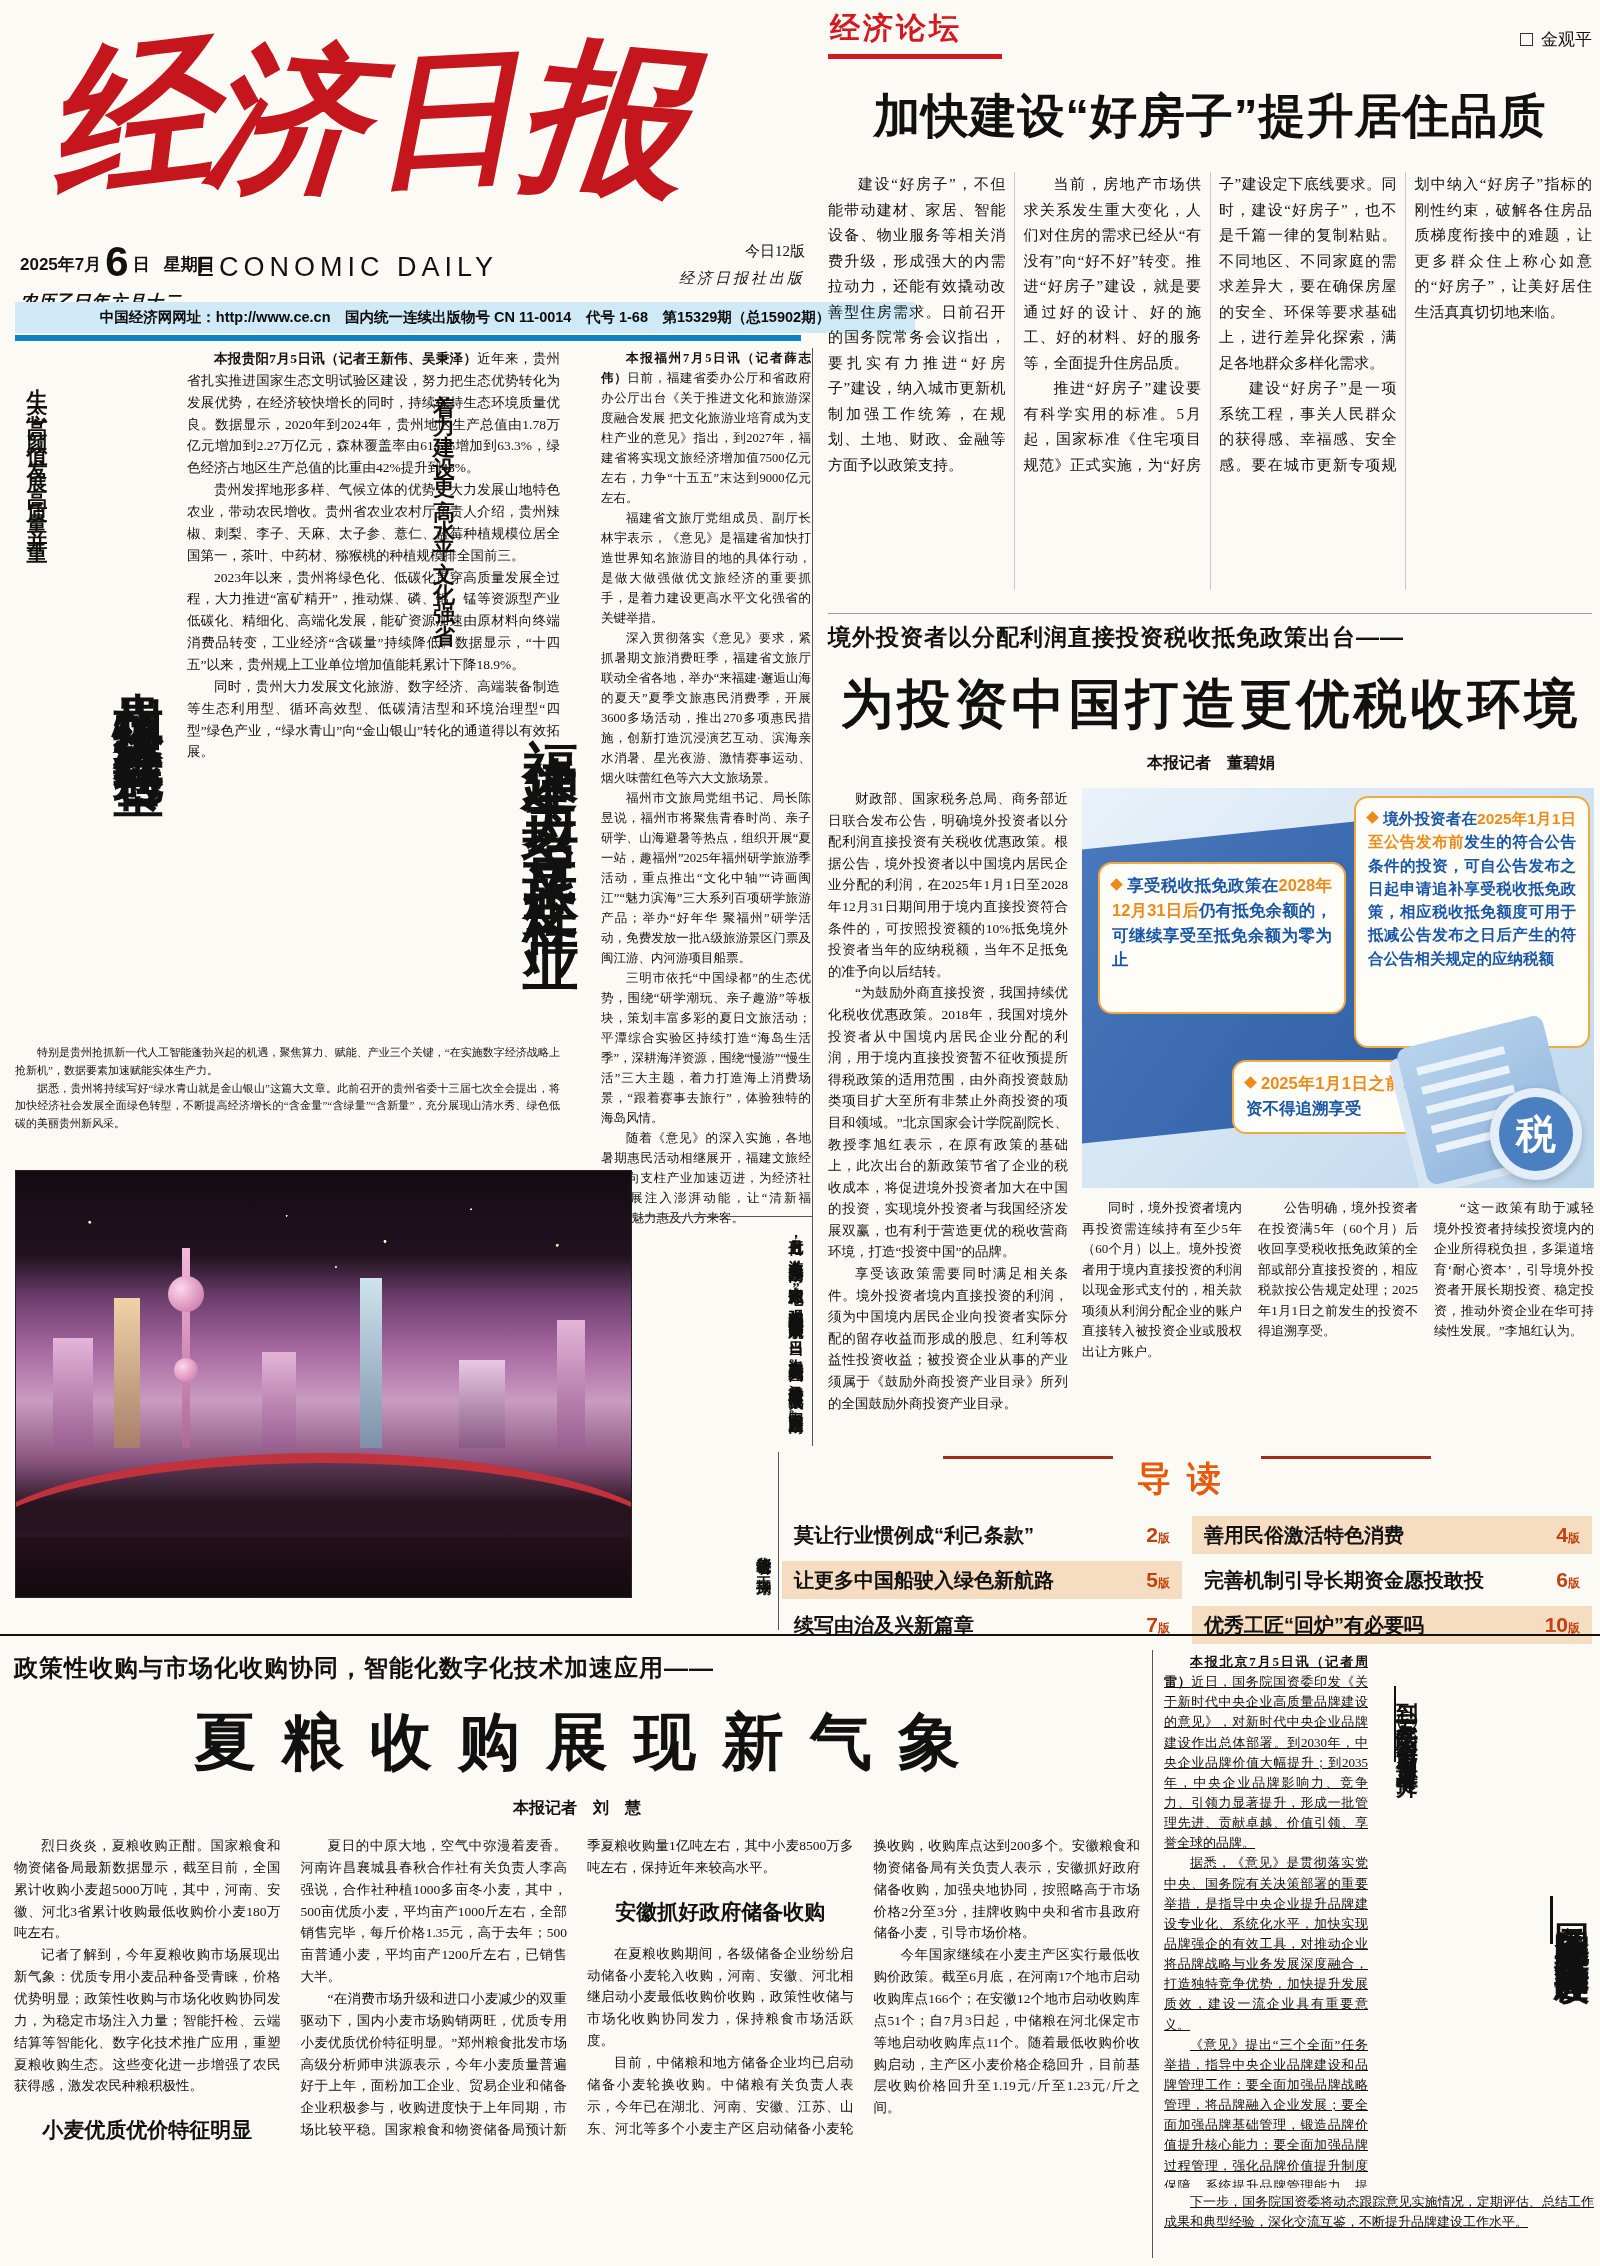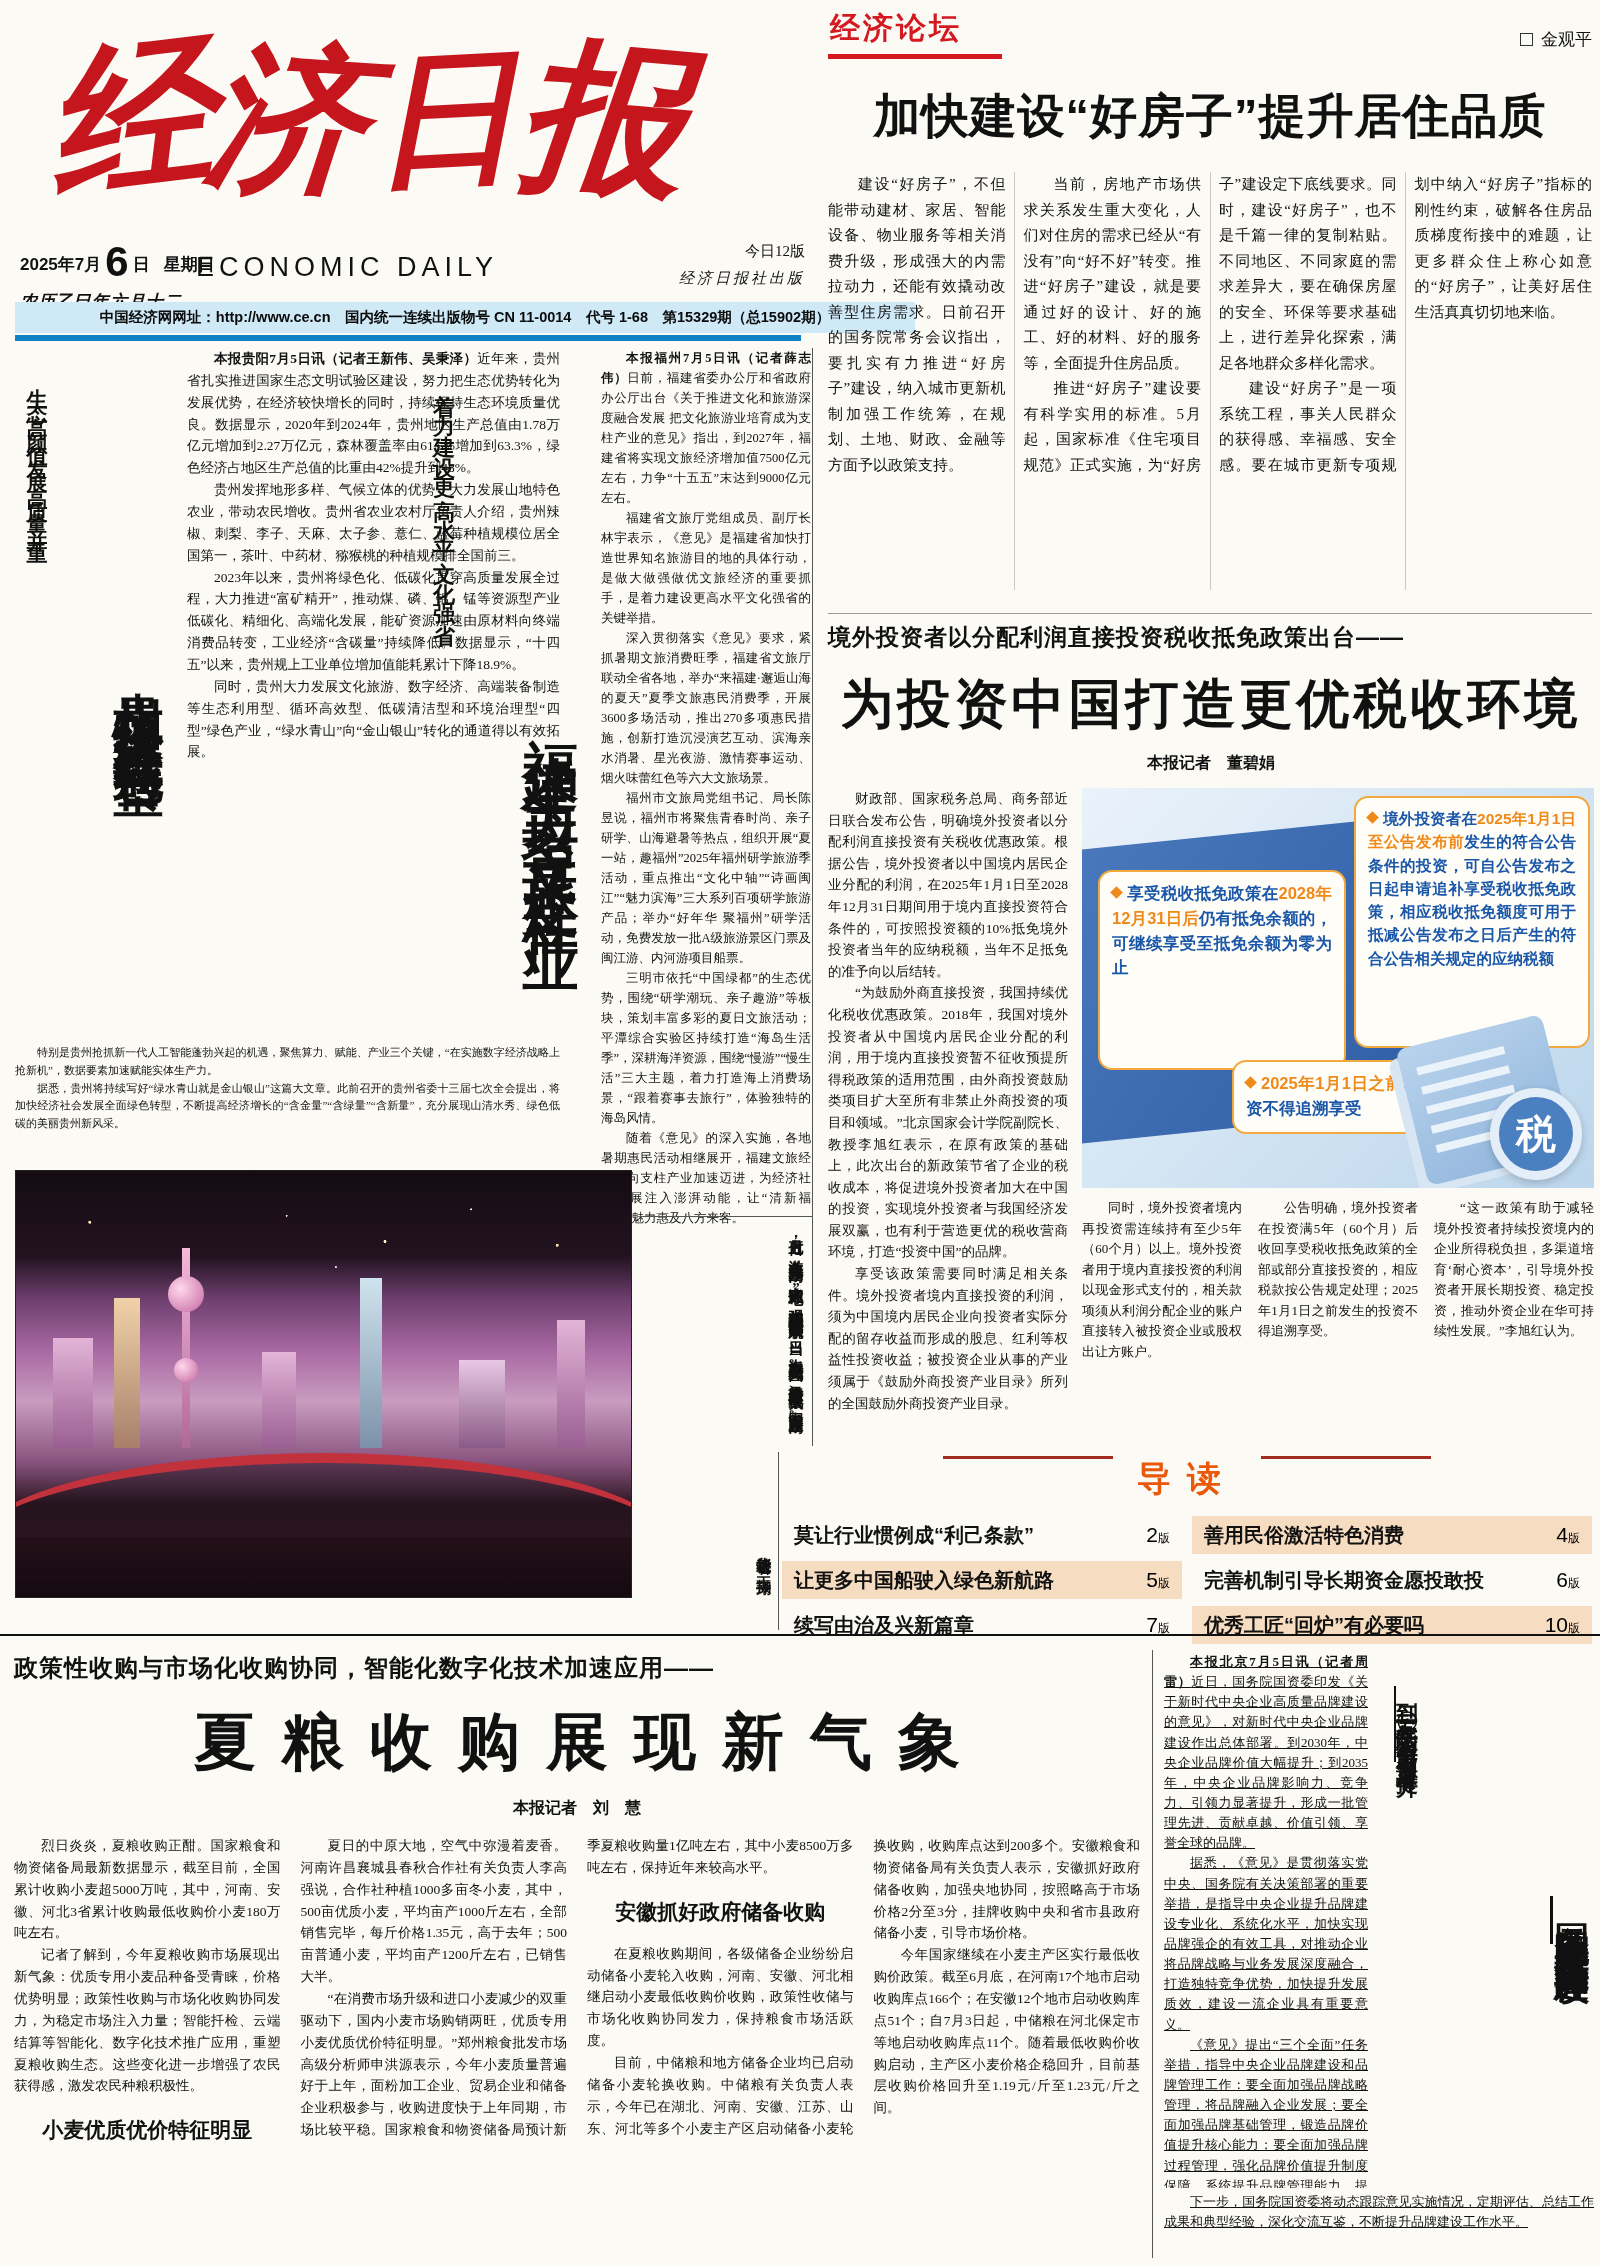--- a/index.html
+++ b/index.html
@@ -122,21 +122,21 @@
   .infographic { position:relative; width:100%; height:400px; overflow:hidden;
       background:linear-gradient(135deg,#eaf2fa 0%,#cfe2f2 60%,#bcd6ec 100%); }
   .ig-skew { position:absolute; left:-30px; top:40px; width:420px; height:300px;
       background:linear-gradient(120deg,#4a78bc,#2f5da5); transform:skewX(-14deg) rotate(-6deg); }
   .ig-box { position:absolute; background:#fffdf8; border:2.5px solid #f2a93e; border-radius:14px;
       padding:9px 12px; color:#1a57a8; font-weight:bold; font-size:16.5px; line-height:1.5;
       font-family:"Liberation Sans",sans-serif; text-align:justify; }
   .ig-box .hl { color:#ef8a1a; }
   .ig-box .diam { display:inline-block; width:9px; height:9px; background:#ef8a1a;
       transform:rotate(45deg); margin-right:6px; vertical-align:2px; }
-  .ig-b1 { left:16px; top:82px; width:248px; height:200px; }
+  .ig-b1 { left:16px; top:74px; width:248px; height:152px; }
   .ig-b2 { left:272px; top:8px;  width:236px; height:252px; font-size:15.5px; }
   .ig-b3 { left:150px; top:272px; width:252px; height:74px; }
   .ig-docs { position:absolute; right:34px; bottom:18px; width:150px; height:140px;
       background:linear-gradient(160deg,#b9d3ec,#8fb4dc); border-radius:10px;
       transform:rotate(-14deg); box-shadow:-10px 8px 0 #d8e6f4; }
   .ig-docs::before { content:""; position:absolute; left:16px; top:22px; width:90px; height:8px;
       background:#eaf2fa; box-shadow:0 20px 0 #eaf2fa, 0 40px 0 #eaf2fa, 0 60px 0 #eaf2fa, 0 80px 0 #eaf2fa; }
   .ig-seal { position:absolute; right:12px; bottom:8px; width:92px; height:92px; border-radius:50%;
       background:#4a80c0; border:9px solid #e4eef8; display:flex; align-items:center;
       justify-content:center; color:#fff; font-size:40px; font-weight:900;
@@ -148,21 +148,21 @@
   .daodu { position:absolute; left:782px; top:1456px; width:810px; height:168px; }
   .dd-titlerow { display:flex; align-items:flex-start; justify-content:center; gap:24px; }
   .dd-line { width:170px; height:3px; background:#a32b20; }
   .dd-title { font-size:34px; font-weight:900; color:#e8590c; letter-spacing:16px;
       font-family:"Liberation Serif",serif; }
   .dd-grid { margin-top:14px; display:grid; grid-template-columns:1fr 1fr; gap:7px 10px; }
   .dd-item { display:flex; align-items:center; justify-content:space-between; height:38px;
       padding:0 12px; font-family:"Liberation Sans",sans-serif; }
   .dd-item.hl { background:#f6ddc1; }
   .dd-item .t { font-size:20px; font-weight:bold; }
-  .dd-item .pg { color:#000000; font-weight:normal; white-space:nowrap; }
+  .dd-item .pg { color:#c2410c; font-weight:bold; white-space:nowrap; }
   .dd-item .pg .n { font-size:21px; } .dd-item .pg .u { font-size:12px; }
 
   
   .grain { position:absolute; left:14px; top:1652px; width:1126px; height:606px; }
   .grain-kicker { font-size:24px; letter-spacing:1px; }
   .grain-headline { margin-top:16px; text-align:center; font-family:"Liberation Sans",sans-serif;
       font-size:62px; font-weight:900; letter-spacing:26px; text-indent:26px; }
   .grain-byline { margin-top:14px; text-align:center; font-size:16px; font-weight:bold; }
   .grain-body { margin-top:16px; height:408px; overflow:hidden; column-count:4; column-gap:20px;
       font-size:13.5px; line-height:1.62; }

